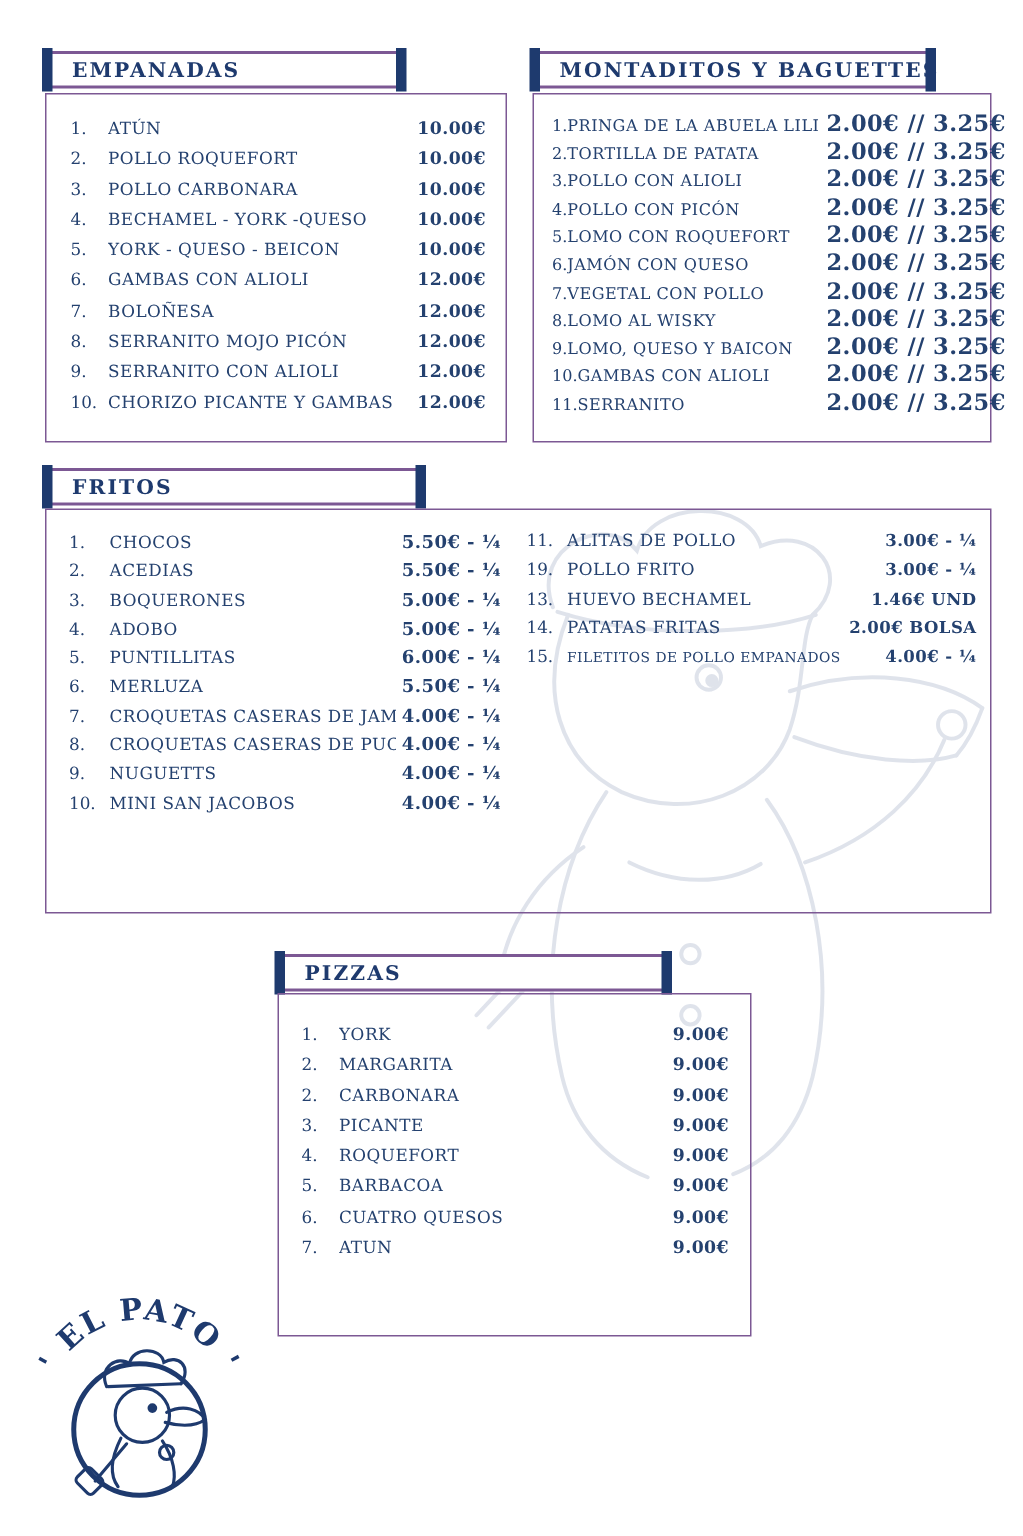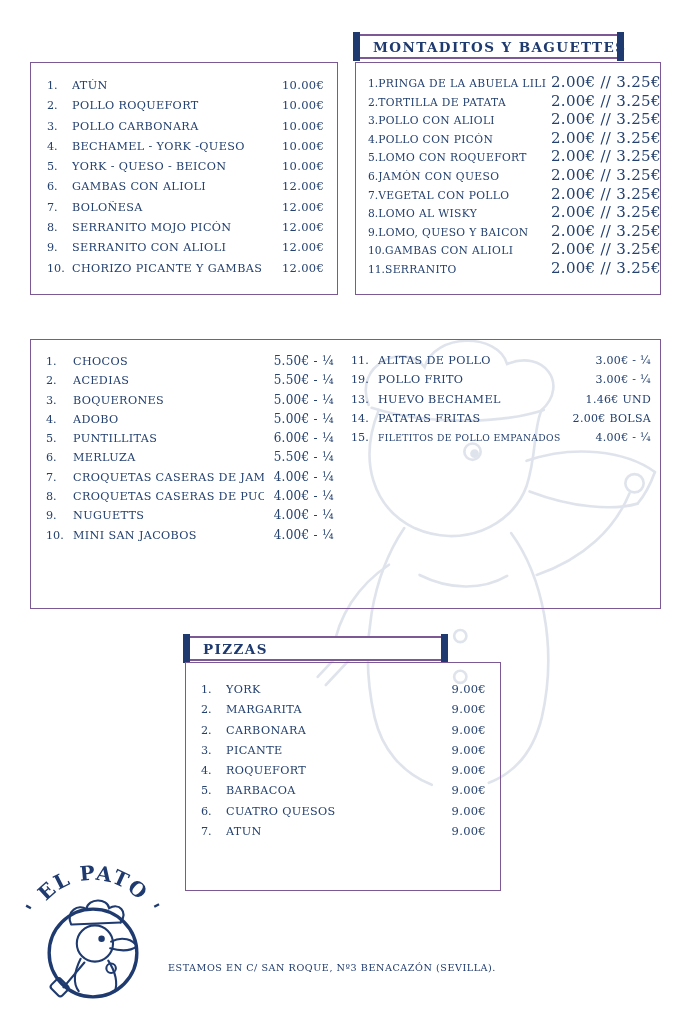--- a/index.html
+++ b/index.html
@@ -17,21 +17,21 @@
   .sec-header .title { font-size:13.5px; font-weight:bold; letter-spacing:1.4px; color:var(--navy); white-space:nowrap; }
   .bar-l, .bar-r { position:absolute; width:7px; top:-4px; bottom:-4px; background:var(--navy); }
   .bar-l { left:-4px; } .bar-r { right:-3px; }
 
   
   .box { position:absolute; border:1.5px solid var(--plum); background:transparent; z-index:1; }
 
   .row { display:flex; align-items:baseline; color:var(--ink); white-space:nowrap; }
   .num { flex:none; }
   .name { flex:1; overflow:hidden; letter-spacing:.35px; }
-  .price { flex:none; text-align:right; letter-spacing:.3px; }
+  .price { flex:none; text-align:right; letter-spacing:.3px;font-weight:bold; }
 
   
   .emp { padding:15px 13px 0 16px; }
   .emp .row { height:20.3px; font-size:11.2px; }
   .emp .num { width:25px; }
   .emp .price { width:54px; font-size:11.5px; }
 
   
   .mon { padding:10px 9px 0 12px; }
   .mon .row { height:18.6px; font-size:10.7px; }
@@ -79,20 +79,25 @@
       <path d="M210,262 C240,277 272,277 296,263"></path>
       <circle cx="250" cy="322" r="6"></circle>
       <circle cx="250" cy="362" r="6"></circle>
       <path d="M325,262 C372,246 402,216 416,182"></path>
       <circle cx="421" cy="172" r="9"></circle>
       <path d="M180,252 C150,272 130,302 125,337"></path>
       <path d="M110,362 L140,330 M118,370 L148,338 M125,345 L112,332"></path>
     </g>
   </svg>
 
+  <div class="sec-header" style="left:30px; top:34px; width:240px;">
+    <div class="bar-l"></div>
+    <span class="title">EMPANADAS</span>
+    <div class="bar-r"></div>
+  </div>
   <div class="box emp" style="left:30px; top:62px; width:308px; height:233px;">
 
       <div class="row">
         <span class="num">1.</span>
         <span class="name">ATÚN</span>
         <span class="price">10.00€</span>
       </div>
 
       <div class="row">
         <span class="num">2.</span>
@@ -216,20 +221,25 @@
         <span class="price">2.00€ // 3.25€</span>
       </div>
 
       <div class="row">
         <span class="num">11.</span>
         <span class="name">SERRANITO</span>
         <span class="price">2.00€ // 3.25€</span>
       </div>
     </div>
 
+  <div class="sec-header" style="left:30px; top:312px; width:253px;">
+    <div class="bar-l"></div>
+    <span class="title">FRITOS</span>
+    <div class="bar-r"></div>
+  </div>
   <div class="box" style="left:30px; top:339px; width:631px; height:270px;">
     <div class="fri-col fri-left">
 
         <div class="row">
           <span class="num">1.</span>
           <span class="name">CHOCOS</span>
           <span class="price">5.50€ - ¼</span>
         </div>
 
         <div class="row">
@@ -392,16 +402,15 @@
       <path d="M104,94 C116,88 127,92 131,99 C123,105 110,103 103,101"></path>
       <path d="M72,112 C65,126 64,138 70,146"></path>
       <path d="M101,114 C109,126 111,138 108,146"></path>
       <path d="M54,142 L76,116"></path>
       <rect x="43" y="134" width="14" height="16" rx="3" transform="rotate(-45 50 142)"></rect>
       <circle cx="104" cy="122" r="5"></circle>
     </g>
   </svg>
 
   <div class="footer">
-    <div>ESTAMOS EN C/ SAN ROQUE, Nº3  BENACAZÓN (SEVILLA).</div>
   </div>
 
 </div>
 
 </body></html>

